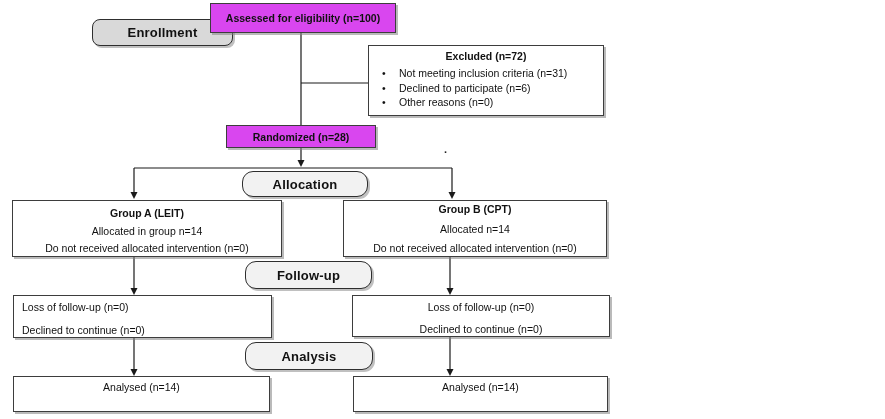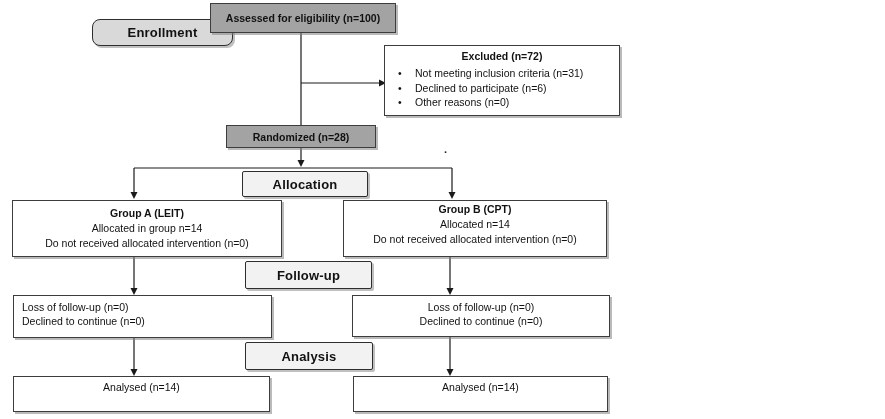--- a/index.html
+++ b/index.html
@@ -5,35 +5,35 @@
   html,body{margin:0;padding:0;background:#ffffff;}
   #stage{
     position:relative;width:885px;height:419px;background:#ffffff;
     font-family:"Liberation Sans",sans-serif;color:#111;overflow:hidden;
   }
   .box{
     position:absolute;box-sizing:border-box;background:#ffffff;
     border:1.6px solid #3d3d3d;font-size:10.5px;line-height:14px;
     box-shadow:2px 2px 0 rgba(130,130,130,.55);
   }
-  .grayfill{background:#a3a3a3;}
+  .grayfill{background:#d946ef;}
   .center-flex{display:flex;align-items:center;justify-content:center;text-align:center;}
   .stage-label{
     position:absolute;box-sizing:border-box;background:#f2f2f2;
-    border:1.9px solid #2e2e2e;border-radius:2px;
+    border:1.9px solid #2e2e2e;border-radius:11px;
     display:flex;align-items:center;justify-content:center;
     font-weight:bold;font-size:13px;letter-spacing:.2px;
     box-shadow:2px 2px 0 rgba(130,130,130,.5);
   }
   .enroll{background:#d9d9d9;border-radius:8px;margin-left:35px;}
   .bold{font-weight:bold;}
   .mc{text-align:center;}
   .bullet-row{position:relative;padding-left:30px;line-height:14.5px;}
   .bullet-row::before{content:"\2022";position:absolute;left:13px;top:0;}
-  .stack{display:flex;flex-direction:column;}
+  .stack{display:flex;flex-direction:column;justify-content:space-between;}
   svg.arrows{position:absolute;left:0;top:0;pointer-events:none;}
   .stray{position:absolute;font-size:11px;font-weight:bold;color:#222;}
 </style>
 </head>
 <body>
 
 <div id="stage">
 
   <svg class="arrows" width="885" height="419" viewBox="0 0 885 419">
     <g stroke="#1a1a1a" stroke-width="1.2" fill="none">
@@ -61,21 +61,21 @@
   </svg>
 
   <div class="stage-label enroll" style="left:57px;top:19px;width:141px;height:27px;">
     <span>Enrollment</span>
   </div>
 
   <div class="box grayfill center-flex bold" style="left:210px;top:3px;width:186px;height:30px;white-space:nowrap;">
     <span>Assessed for eligibility (n=100)</span>
   </div>
 
-  <div class="box" style="left:384px;top:45px;width:236px;height:71px;padding-top:4px;">
+  <div class="box" style="left:368px;top:45px;width:236px;height:71px;padding-top:4px;">
     <div class="bold mc" style="line-height:13px;margin-bottom:3px;">Excluded (n=72)</div>
     <div class="bullet-row">Not meeting inclusion criteria (n=31)</div>
     <div class="bullet-row">Declined to participate (n=6)</div>
     <div class="bullet-row">Other reasons (n=0)</div>
   </div>
 
   <div class="box grayfill center-flex bold" style="left:226px;top:125px;width:150px;height:23px;white-space:nowrap;">
     <span>Randomized (n=28)</span>
   </div>
 

